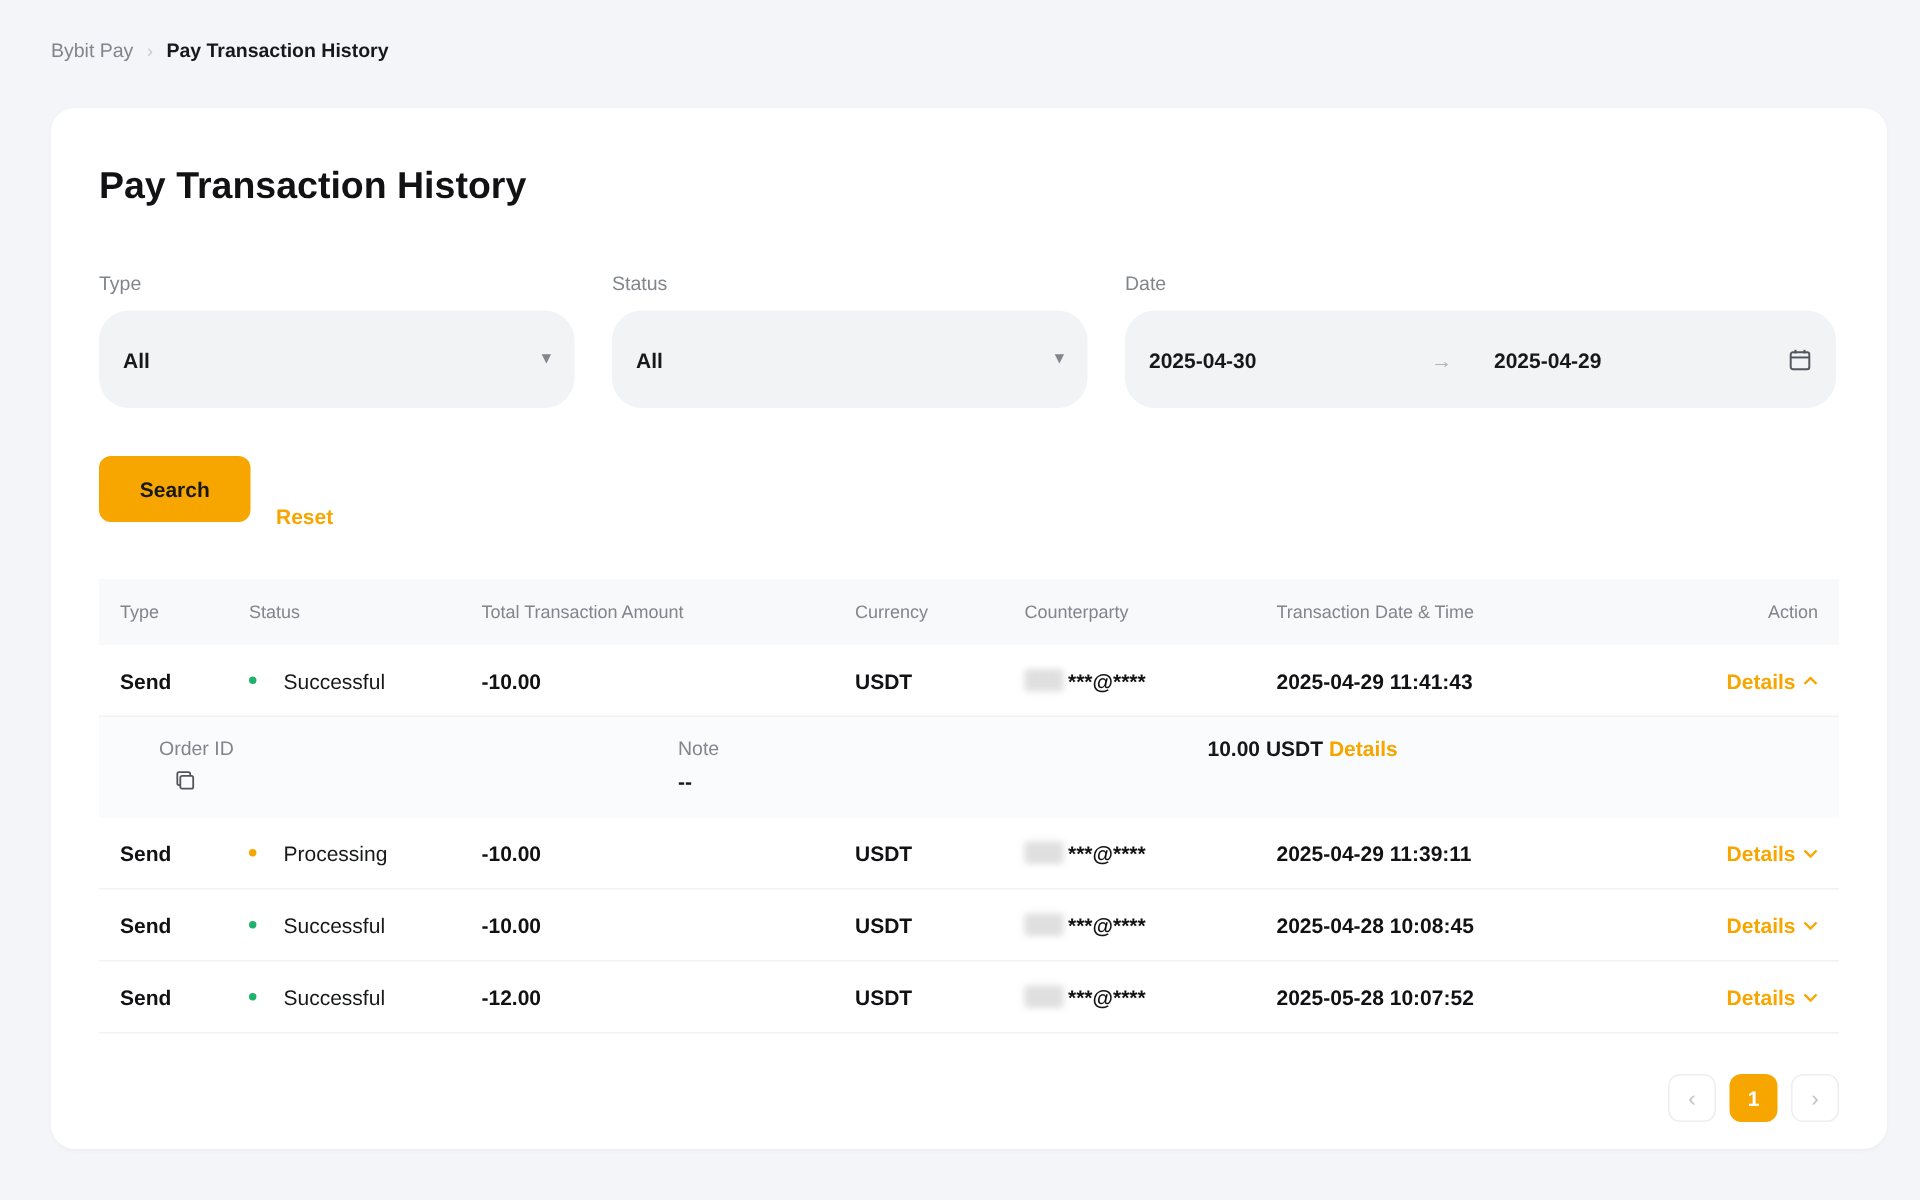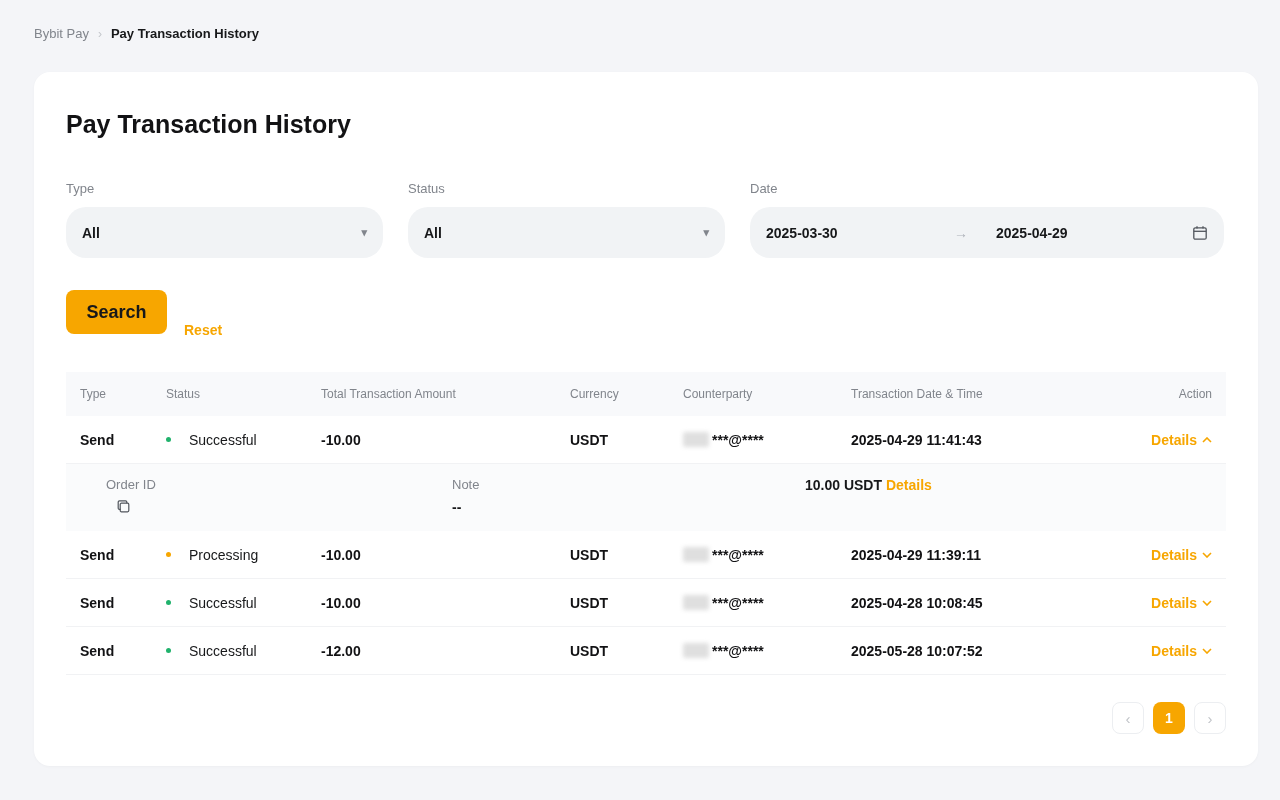--- a/index.html
+++ b/index.html
@@ -27,37 +27,37 @@
     padding:36px 32px 40px 32px;
     box-shadow:0 1px 3px rgba(0,0,0,0.03);
   }
 
   .page-title { font-size:25px; font-weight:700; margin:2px 0 0 0; color:#121214; }
 
   
   .filters { display:flex; gap:25px; margin-top:42px; }
   .filter-label { font-size:13px; color:#81858c; margin-bottom:11px; }
   .select, .date-input {
-    height:51px; background:#f1f3f5; border-radius:20px;
+    height:65px; background:#f1f3f5; border-radius:20px;
     display:flex; align-items:center; padding:0 16px;
     font-size:14px; font-weight:700; color:#17181a; cursor:pointer;
   }
   .select { width:317px; justify-content:space-between; }
   .select-caret { color:#81858c; font-size:11px; line-height:1; }
   .date-input { width:474px; }
   .date-start { width:188px; }
   .date-arrow { color:#aeb2b9; font-weight:400; font-size:14px; margin-right:28px; }
   .date-end { flex:1; }
   .cal-icon svg { display:block; }
 
   
   .actions-row { display:flex; align-items:center; gap:17px; margin-top:28px; }
   .search-btn {
     width:101px; height:44px; background:#f7a600; border:none; border-radius:8px;
-    font-family:inherit; font-size:18px; font-weight:700; color:#17181a; cursor:pointer;
+    font-family:inherit; font-size:14px; font-weight:700; color:#17181a; cursor:pointer;
   }
   .reset-btn {
     background:none; border:none; font-family:inherit;
     font-size:14px; font-weight:700; color:#f7a600; cursor:pointer; padding:0;margin-top:36px;
   }
 
   
   .table { margin-top:34px; }
   .thead, .trow {
     display:grid;
@@ -132,21 +132,21 @@
     <div>
       <div class="filter-label">Status</div>
       <div class="select">
         <span>All</span>
         <span class="select-caret">▾</span>
       </div>
     </div>
     <div>
       <div class="filter-label">Date</div>
       <div class="date-input">
-        <span class="date-start">2025-03-30</span>
+        <span class="date-start">2025-04-30</span>
         <span class="date-arrow">→</span>
         <span class="date-end">2025-04-29</span>
         <span class="cal-icon">
           <svg width="16" height="16" viewBox="0 0 16 16" fill="none" stroke="#51555c" stroke-width="1.3">
             <rect x="1.8" y="2.8" width="12.4" height="11.4" rx="1.5"></rect>
             <line x1="1.8" y1="6.3" x2="14.2" y2="6.3"></line>
             <line x1="5" y1="1.2" x2="5" y2="3.6"></line>
             <line x1="11" y1="1.2" x2="11" y2="3.6"></line>
           </svg>
         </span>

